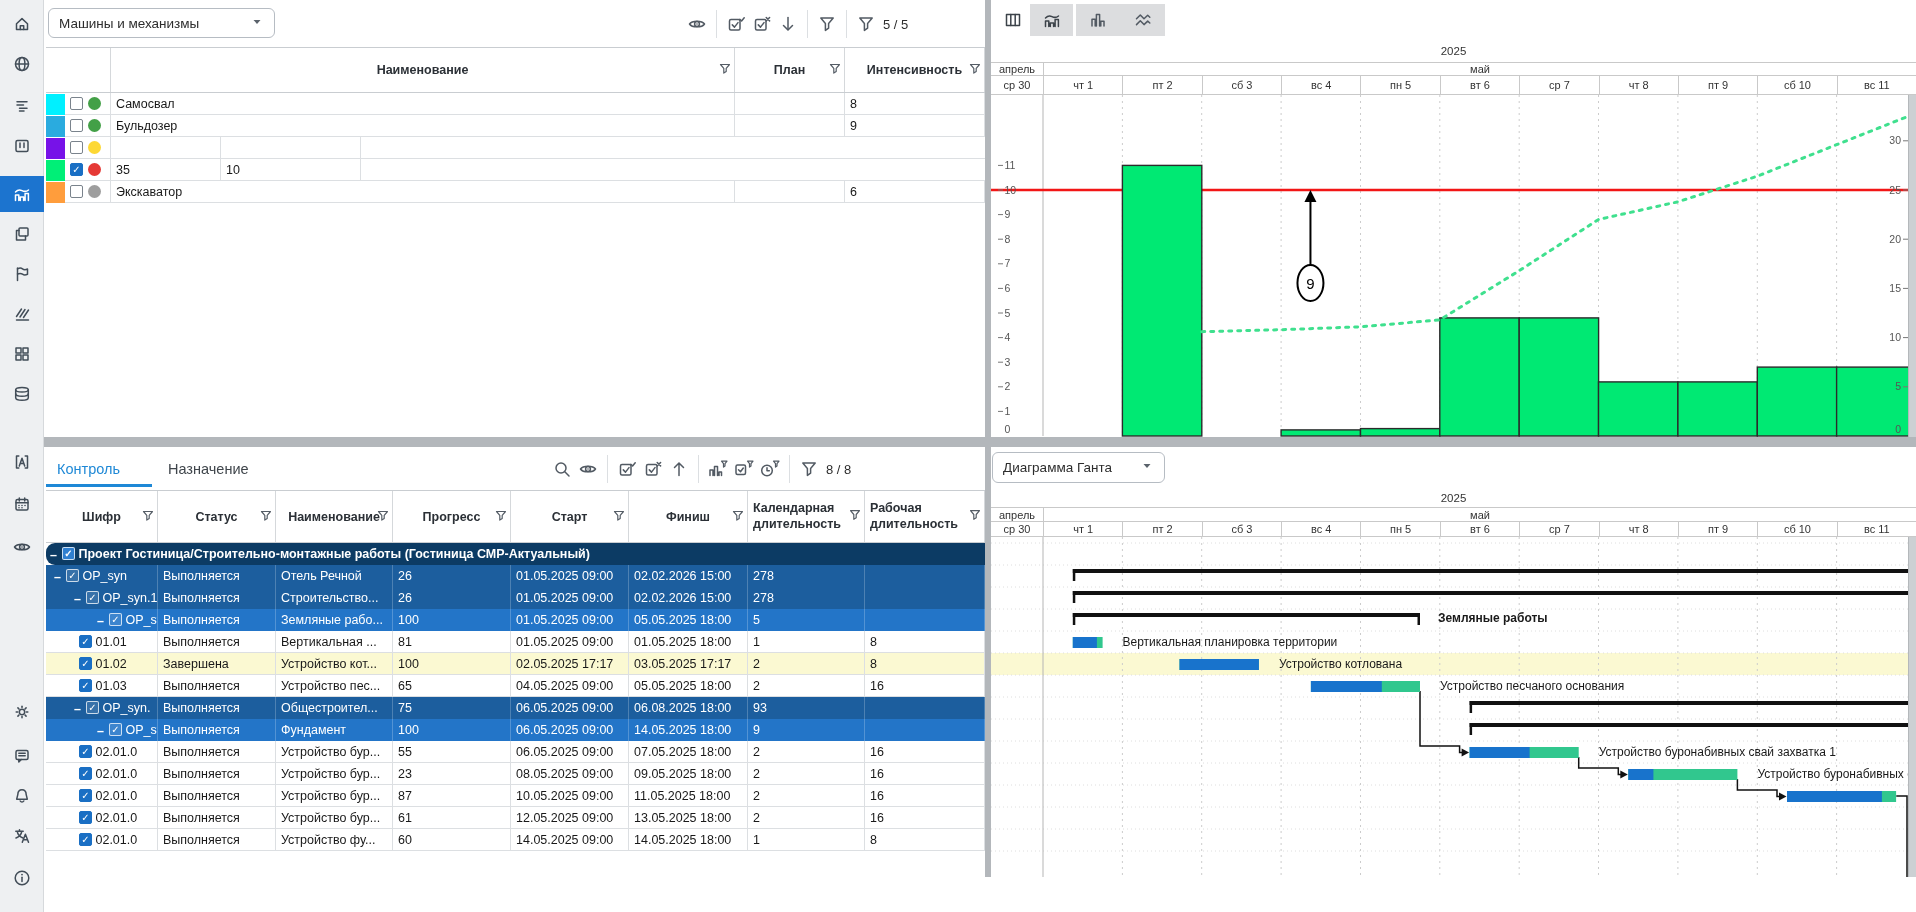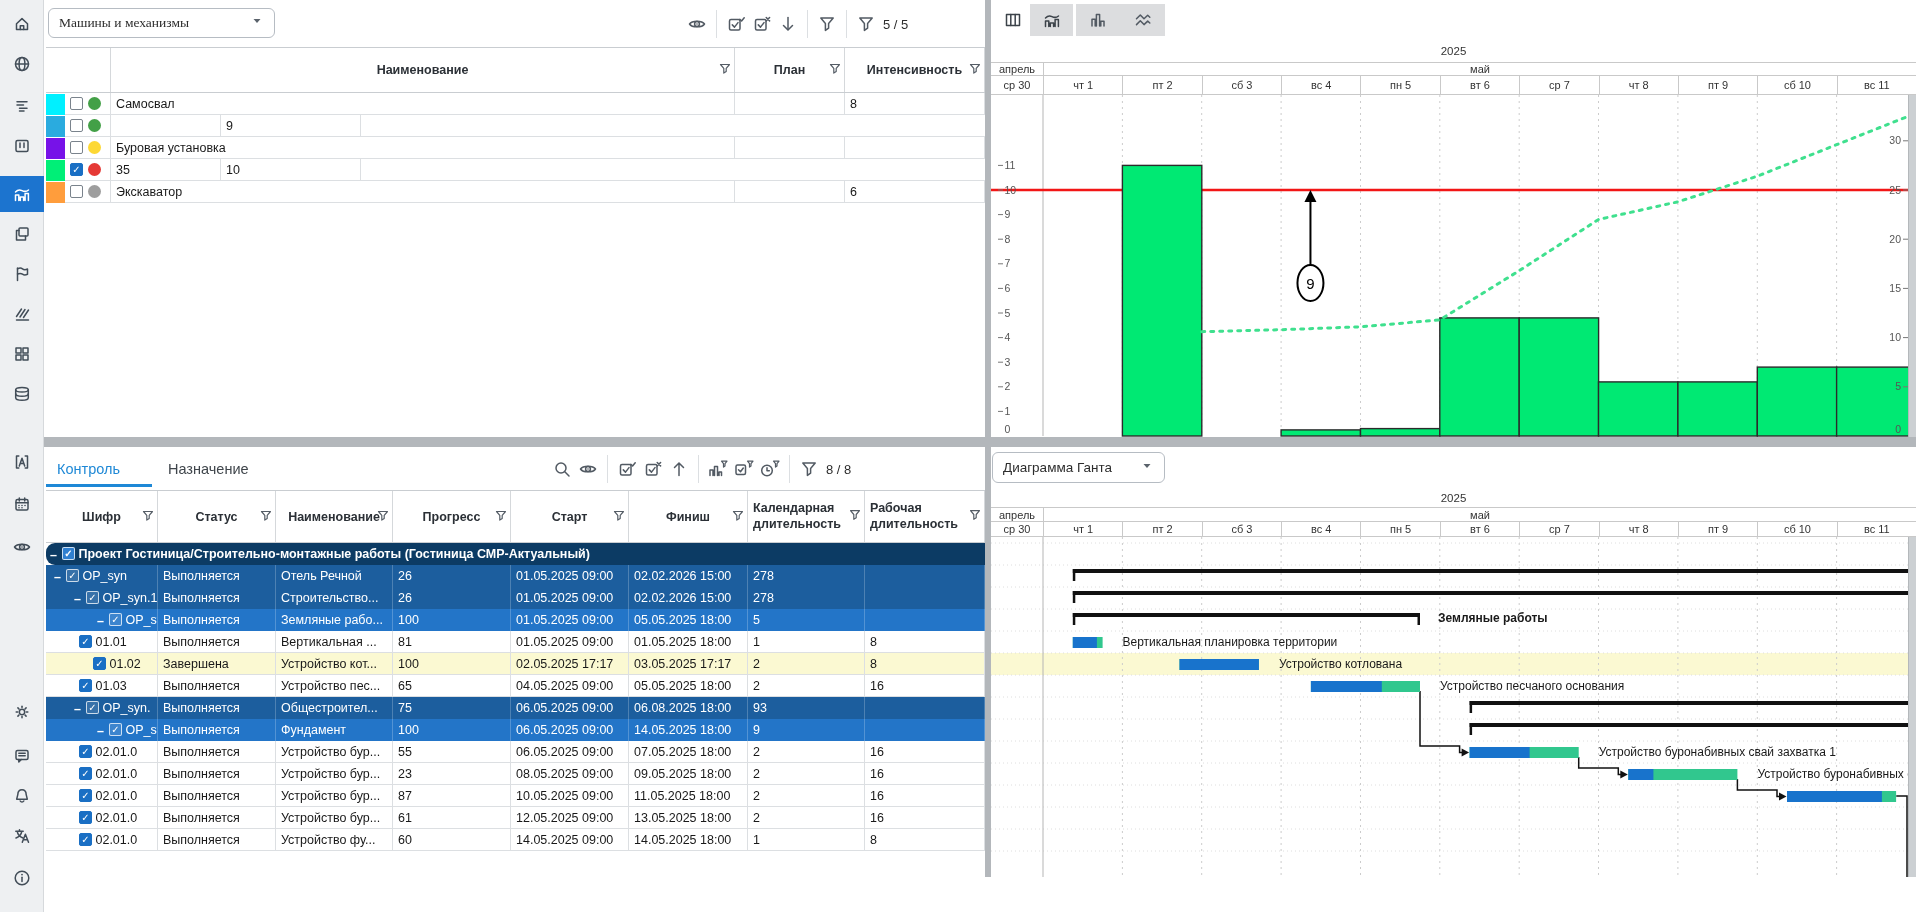--- a/index.html
+++ b/index.html
@@ -192,21 +192,21 @@
       <div class="side-ic" style="top:866px">
         <svg width="18" height="18" viewBox="0 0 18 18" fill="none" stroke="currentColor" stroke-width="1.5" stroke-linecap="round" stroke-linejoin="round">
           <circle cx="9" cy="9" r="6.8"></circle>
           <line x1="9" y1="8.2" x2="9" y2="12.6"></line>
           <circle cx="9" cy="5.6" r="0.9" fill="currentColor" stroke="none"></circle>
         </svg>
       </div>
     </div>
 
   <div id="res-panel">
-    <div class="dropdown" style="left:4px;top:8px;width:227px;height:30px;font-family:Liberation Serif, serif;">
+    <div class="dropdown" style="left:4px;top:8px;width:227px;height:30px;">
       <span>Машины и механизмы</span>
       <span id="res-dd-caret"><svg width="14" height="14" viewBox="0 0 18 18">
             <path d="M4.5 6.5 L9 11.5 L13.5 6.5 Z" fill="#5a626b"></path>
           </svg></span>
     </div>
     <div id="res-toolbar" class="abs" style="left:640px;top:10px;width:300px;height:28px;display:flex;align-items:center;">
         <span class="tbtn">
           <svg width="18" height="18" viewBox="0 0 18 18" fill="none" stroke="currentColor" stroke-width="1.5" stroke-linecap="round" stroke-linejoin="round">
             <path d="M1.5 9 C4 5.2 14 5.2 16.5 9 C14 12.8 4 12.8 1.5 9 Z"></path>
             <circle cx="9" cy="9" r="2.4"></circle>
@@ -279,30 +279,30 @@
           <div class="c" style="width:624px">Самосвал</div>
           <div class="c" style="width:110px"></div>
           <div class="c" style="width:140px">8</div>
         </div>
         <div class="rrow r-white" style="top:22px;width:939px;">
           <div class="c" style="width:65px;padding-left:0;display:flex;align-items:center;gap:5px;">
             <span class="swatch" style="background:#2aabdf"></span>
             <span class="cb cb-un">✓</span>
             <span class="dot" style="background:#43a047"></span>
           </div>
+          <div class="c" style="width:624px">Бульдозер</div>
           <div class="c" style="width:110px"></div>
           <div class="c" style="width:140px">9</div>
         </div>
         <div class="rrow r-white" style="top:44px;width:939px;">
           <div class="c" style="width:65px;padding-left:0;display:flex;align-items:center;gap:5px;">
             <span class="swatch" style="background:#7712e8"></span>
             <span class="cb cb-un">✓</span>
             <span class="dot" style="background:#fdd835"></span>
           </div>
-          <div class="c" style="width:624px">Буровая установка</div>
           <div class="c" style="width:110px"></div>
           <div class="c" style="width:140px"></div>
         </div>
         <div class="rrow r-white" style="top:66px;width:939px;">
           <div class="c" style="width:65px;padding-left:0;display:flex;align-items:center;gap:5px;">
             <span class="swatch" style="background:#00ef77"></span>
             <span class="cb cb-on">✓</span>
             <span class="dot" style="background:#e53935"></span>
           </div>
           <div class="c" style="width:110px">35</div>
@@ -604,21 +604,21 @@
           <div class="c" style="width:112px;padding-left:2px;"><span style="display:inline-block;width:31px"></span><span class="cb cb-on">✓</span> <span>01.01</span></div>
           <div class="c" style="width:118px">Выполняется</div>
           <div class="c" style="width:117px">Вертикальная ...</div>
           <div class="c" style="width:118px">81</div>
           <div class="c" style="width:118px">01.05.2025 09:00</div>
           <div class="c" style="width:119px">01.05.2025 18:00</div>
           <div class="c" style="width:117px">1</div>
           <div class="c" style="width:120px">8</div>
         </div>
         <div class="trow r-yellow" style="top:110px;width:939px;">
-          <div class="c" style="width:112px;padding-left:16px;"><span style="display:inline-block;width:31px"></span><span class="cb cb-on">✓</span> <span>01.02</span></div>
+          <div class="c" style="width:112px;padding-left:2px;"><span style="display:inline-block;width:31px"></span><span class="cb cb-on">✓</span> <span>01.02</span></div>
           <div class="c" style="width:118px">Завершена</div>
           <div class="c" style="width:117px">Устройство кот...</div>
           <div class="c" style="width:118px">100</div>
           <div class="c" style="width:118px">02.05.2025 17:17</div>
           <div class="c" style="width:119px">03.05.2025 17:17</div>
           <div class="c" style="width:117px">2</div>
           <div class="c" style="width:120px">8</div>
         </div>
         <div class="trow r-white" style="top:132px;width:939px;">
           <div class="c" style="width:112px;padding-left:2px;"><span style="display:inline-block;width:31px"></span><span class="cb cb-on">✓</span> <span>01.03</span></div>

